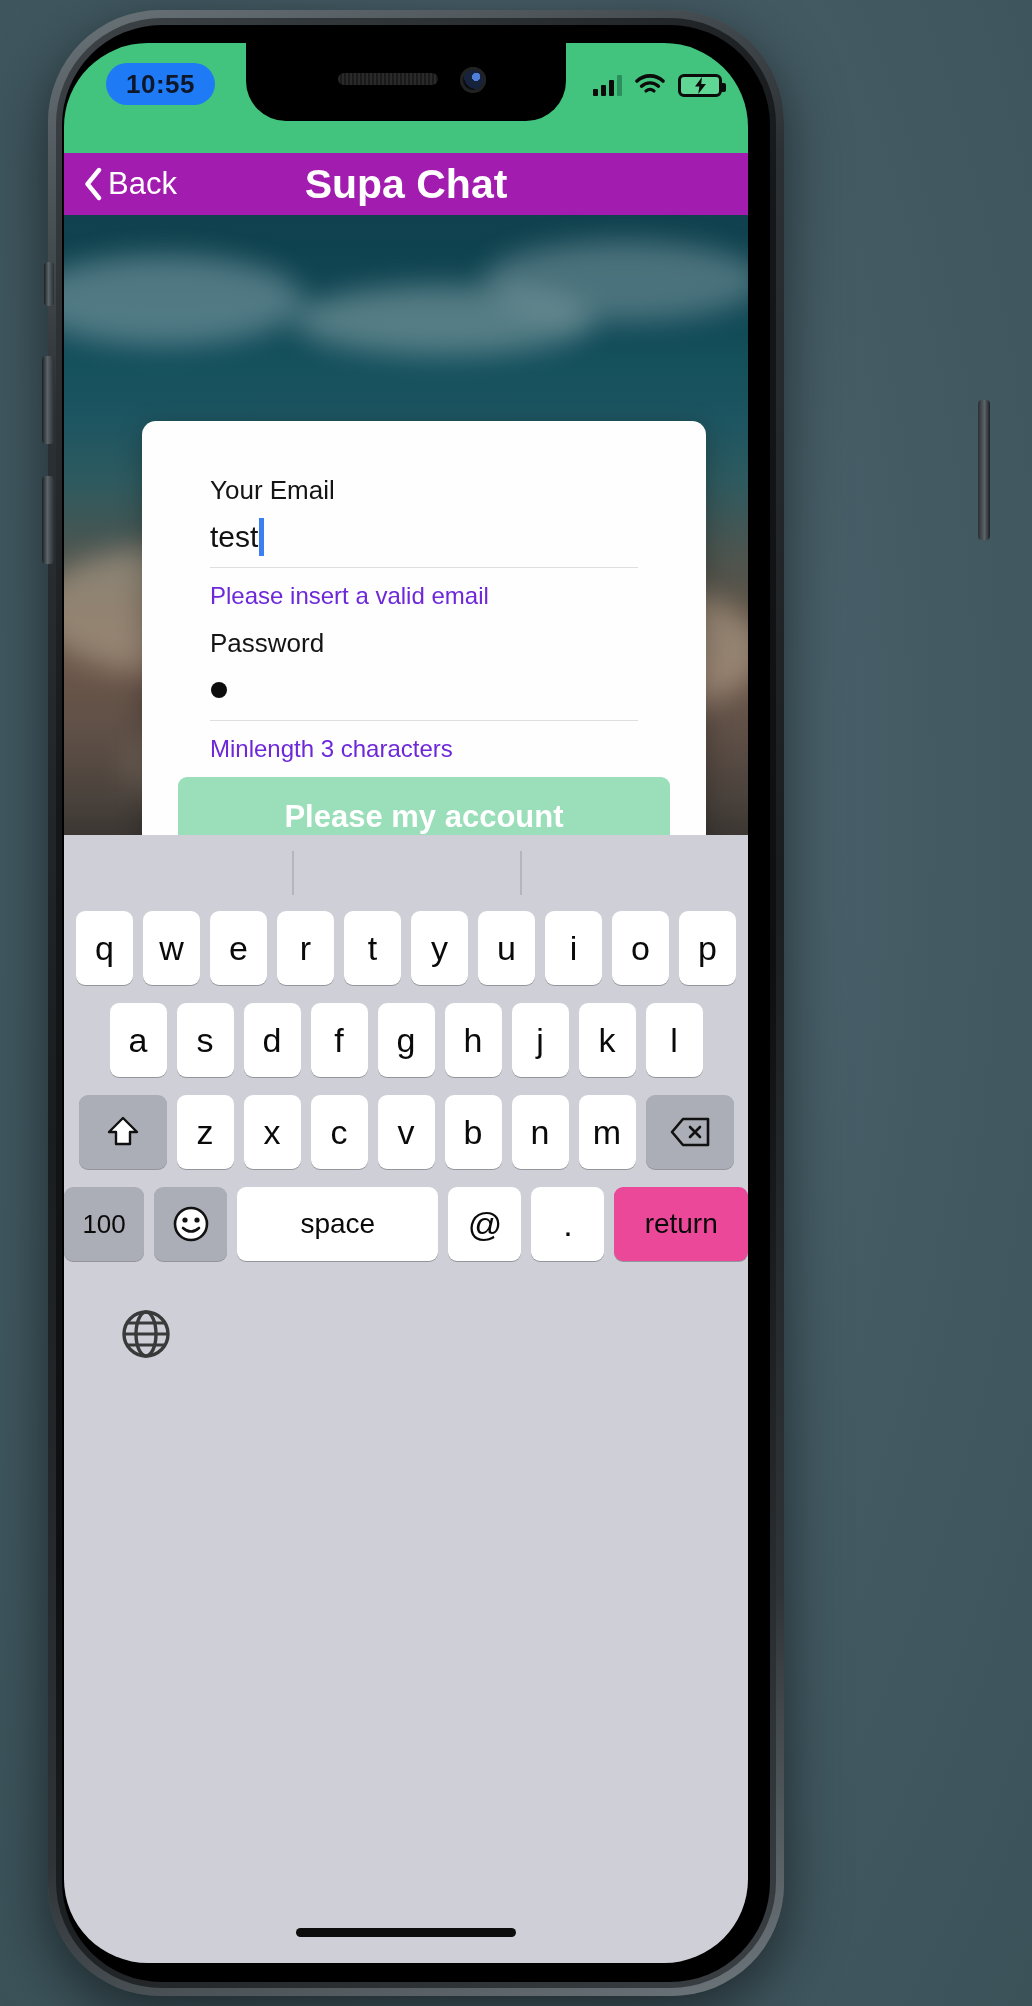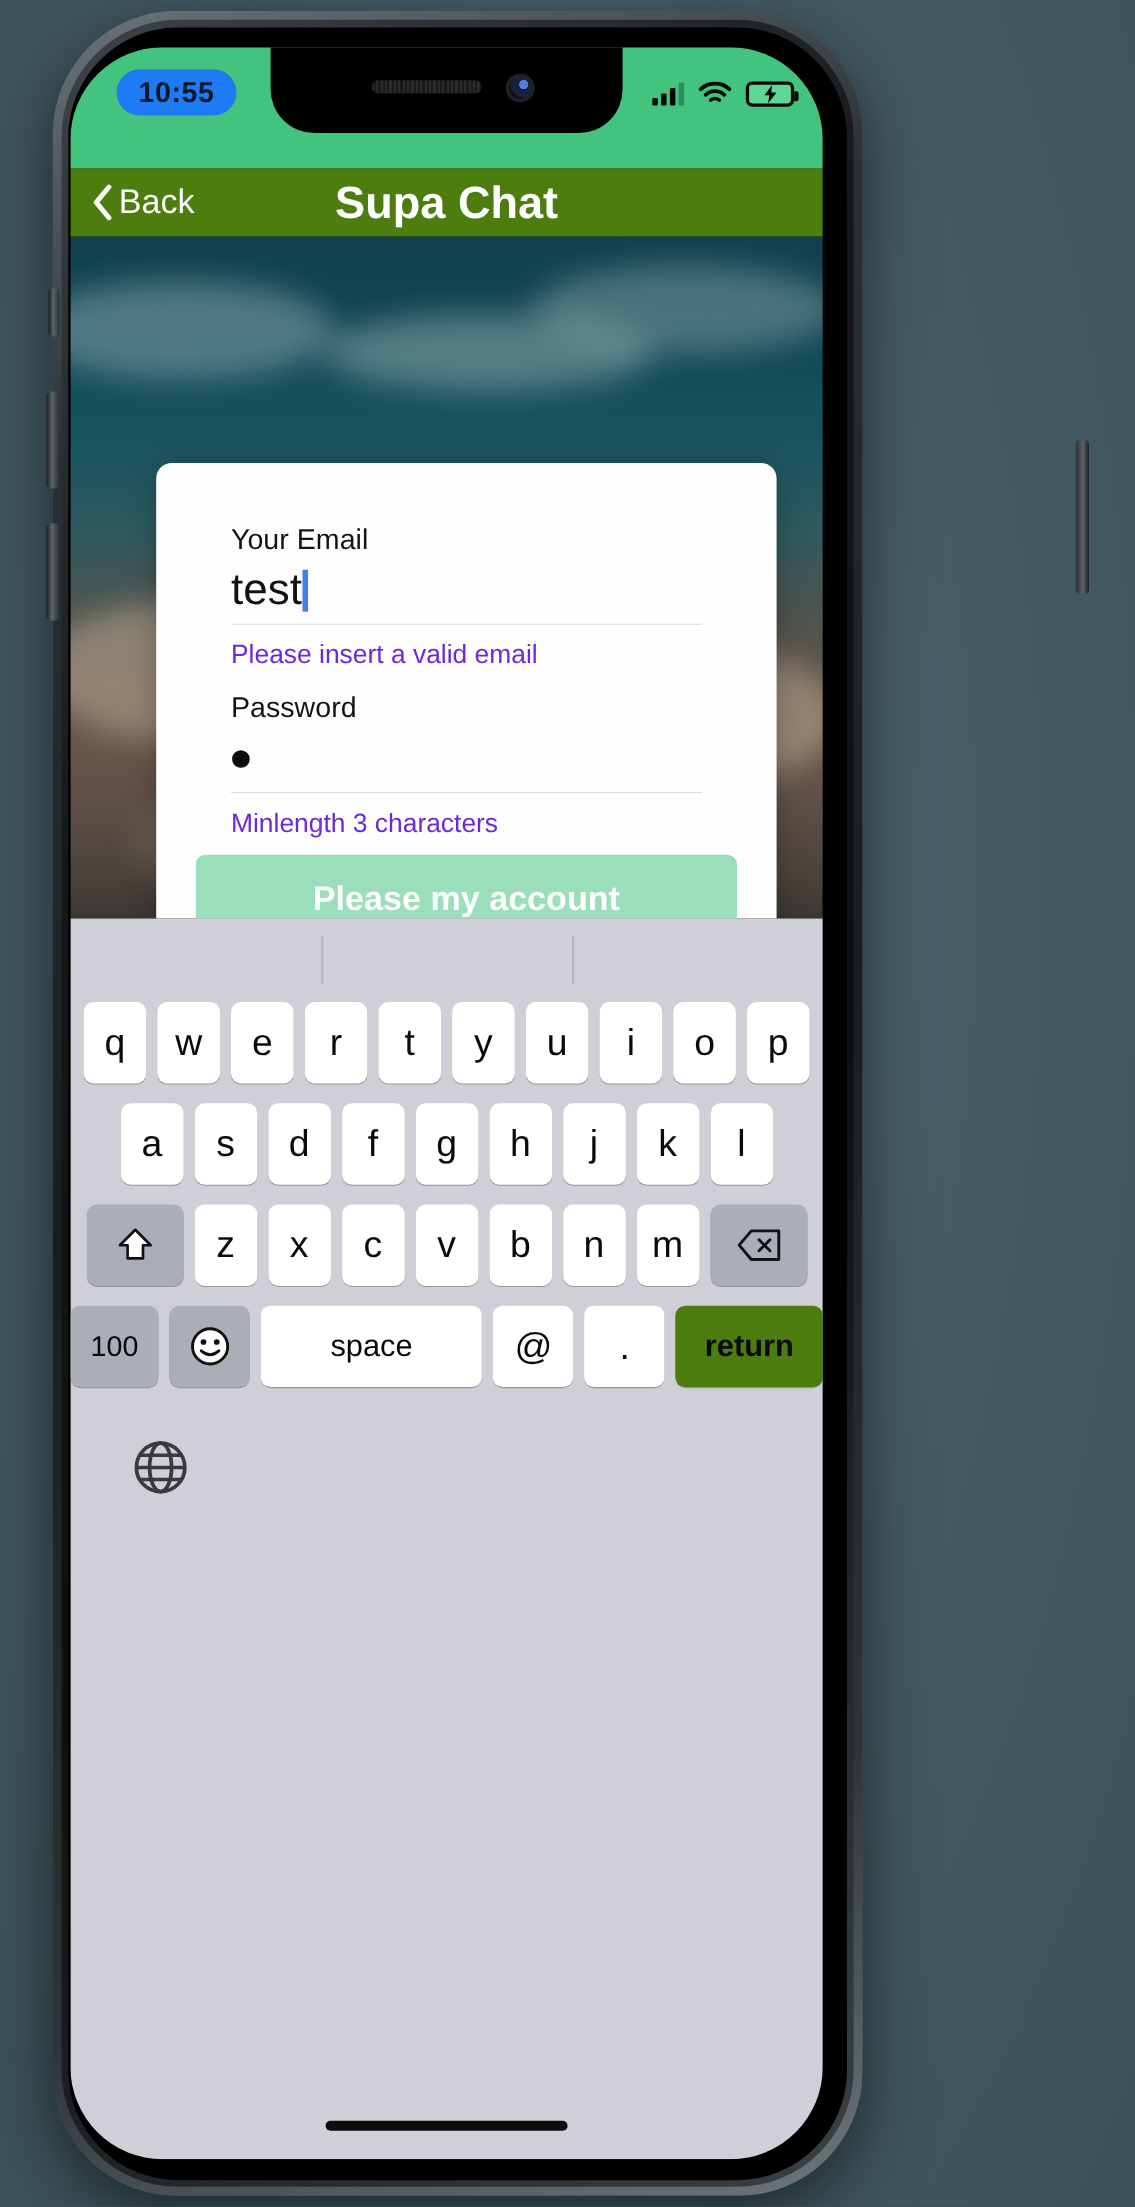--- a/index.html
+++ b/index.html
@@ -91,21 +91,21 @@
   }
   .batt:after{
     content:""; position:absolute; right:-7px; top:6px; width:4px; height:9px;
     background:#0b0b0b; border-radius:0 2px 2px 0;
   }
   .bolt{ width:13px; height:17px; }
 
   
   .navbar{
     position:absolute; left:0; top:110px; width:684px; height:62px;
-    background:#4d7c0f; z-index:5;
+    background:#a21caf; z-index:5;
     display:flex; align-items:center;
   }
   .back-btn{
     display:flex; align-items:center; gap:4px; margin-left:18px;
     color:#fff; font-size:31px; font-weight:500; cursor:pointer;
   }
   .chev{ width:22px; height:34px; display:block;}
   .nav-title{
     position:absolute; left:0; right:0; text-align:center;
     color:#fff; font-size:41px; font-weight:700; pointer-events:none;
@@ -145,21 +145,21 @@
     padding:54px 36px 0 36px;
   }
   .field-label{
     font-size:26px; color:#141414; margin-left:32px; font-weight:400;
   }
   .input-wrap{
     margin:0 32px 0 32px; position:relative;
     border-bottom:1px solid #dedede;
     height:62px; display:flex; align-items:center;
   }
-  .input-val{ font-size:40px; color:#121212; }
+  .input-val{ font-size:30px; color:#121212; }
   .caret{
     display:inline-block; width:5px; height:38px; background:#3b7ff0;
     margin-left:1px;
   }
   .pw-dot{
     width:16px; height:16px; border-radius:50%; background:#0d0d0d;
     margin-left:1px;
   }
   .err{
     font-size:24px; color:#6d28d9; margin:14px 0 0 32px;
@@ -195,21 +195,21 @@
     box-shadow:0 1px 0 rgba(0,0,0,.28);
     cursor:pointer;
   }
   .krow.r2{ padding:0 32px; }
   .key.mod{
     background:#abadb7; width:88px;
   }
   .key.space{ width:226px; font-size:28px;}
   .key.num{ width:90px; font-size:26px; background:#abadb7;}
   .key.emo{ width:82px; background:#abadb7; font-size:34px;}
-  .key.ret{ width:150px; font-size:28px; background:#4d7c0f;font-weight:bold;}
+  .key.ret{ width:150px; font-size:28px; background:#ec4899;}
   .key.at{ width:82px; }
   .key.dot{ width:82px; }
   .globe-row{
     display:flex; align-items:center; padding-left:54px; height:110px;
   }
   .globe{ width:56px; height:56px; cursor:pointer;}
   .home-ind{
     position:absolute; left:50%; transform:translateX(-50%);
     bottom:26px; width:220px; height:9px; border-radius:5px; background:#0d0d0d;
   }

